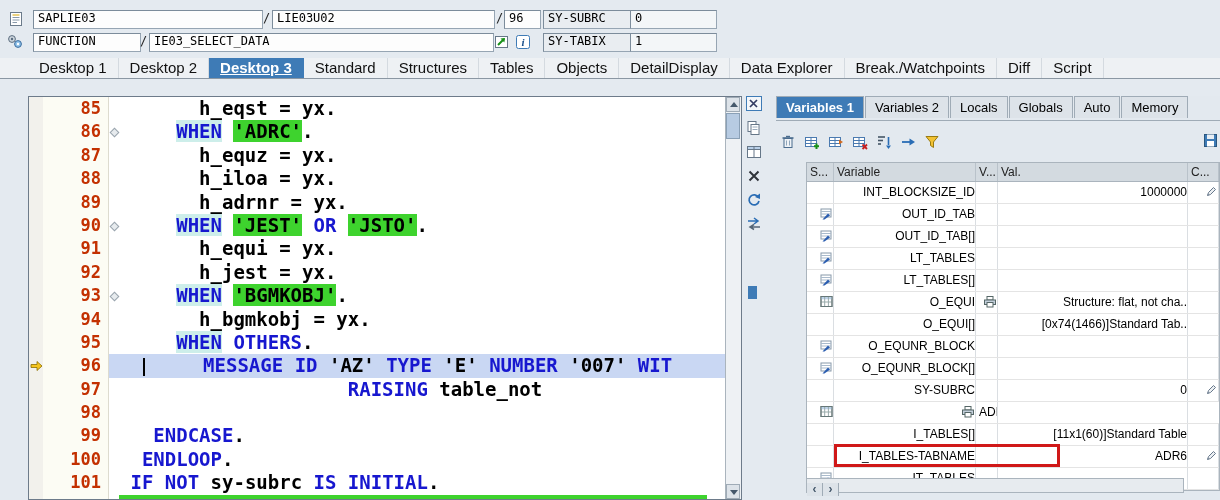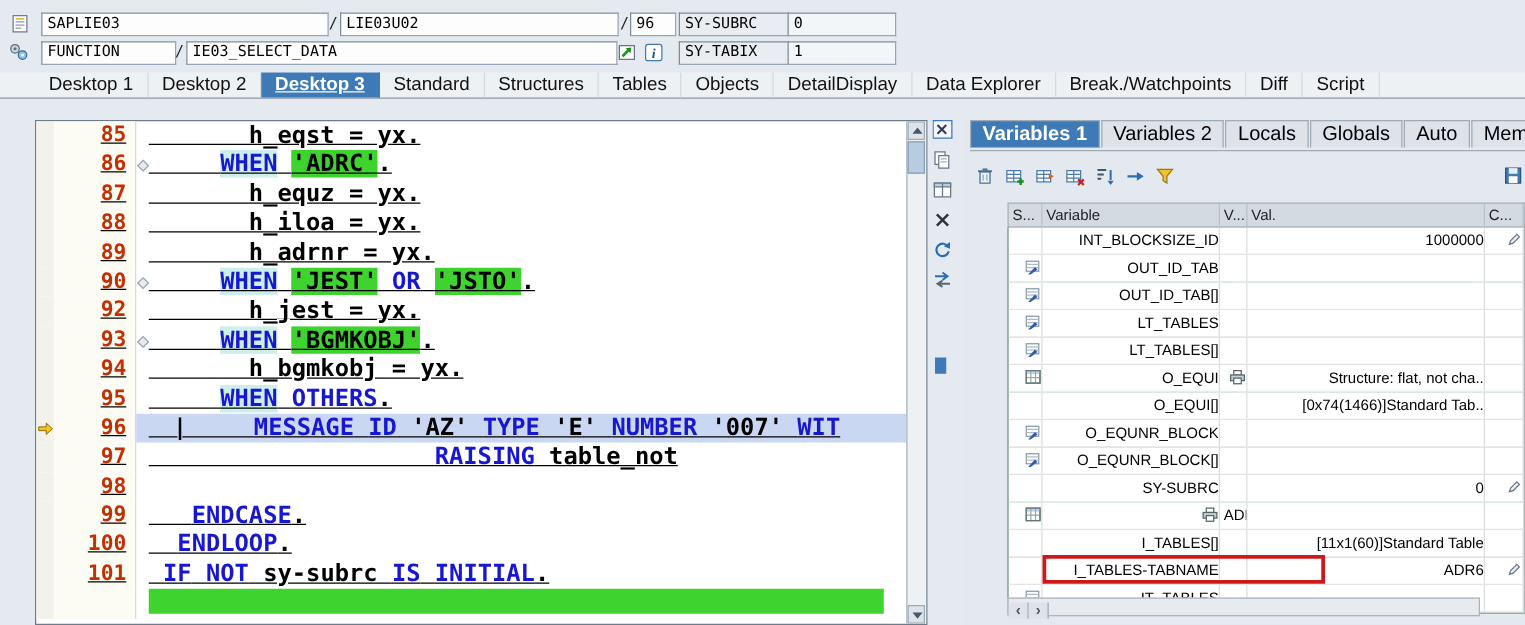--- a/index.html
+++ b/index.html
@@ -18,21 +18,21 @@
   
   .tabbar{position:absolute;left:0;top:58px;width:1220px;height:21px;background:#eef1f4;
           border-bottom:1px solid #8b97a3;padding-left:28px;box-sizing:border-box;white-space:nowrap;}
   .dtab{display:inline-block;height:20px;line-height:20px;padding:0 11px;font-size:15px;
         color:#111;cursor:default;border-right:1px solid #d4dae0;}
   .dtab.active{background:#3e7bb6;color:#fff;font-weight:bold;border-right-color:#3e7bb6;text-decoration:underline;}
   
   .editor{position:absolute;left:28px;top:96px;width:714px;height:404px;background:#fff;
           border:1px solid #6d7b8a;box-sizing:border-box;overflow:hidden;}
   .lines{position:absolute;left:0;top:0;right:15px;bottom:0;overflow:hidden;}
-  .cl{display:flex;height:23.4px;align-items:flex-end;text-decoration:underline;}
+  .cl{display:flex;height:23.4px;align-items:flex-end;}
   .gut{flex:0 0 14px;width:14px;height:100%;background:#f2f1ec;position:relative;}
   .gut svg{position:absolute;left:1px;top:6px;}
   .lnum{flex:0 0 58px;width:58px;height:100%;text-align:right;padding-right:7px;box-sizing:content-box;
         font:bold 17px "DejaVu Sans Mono",monospace;color:#c33000;background:#fcfcf4;
         line-height:23.4px;border-right:1px solid #dddbcf;}
   .body{flex:1;height:100%;display:flex;align-items:center;position:relative;
         padding-left:10px;overflow:hidden;}
   .cl.cur .body{background:#c9d7f3;}
   .cl.m .body::before{content:"";position:absolute;left:2px;top:9px;width:5px;height:5px;
         border:1px solid #9aa4ae;background:#e7ebee;transform:rotate(45deg);}
@@ -52,21 +52,21 @@
   .down .tri{top:5px;border-top:5px solid #45586b;border-bottom:none;}
   .sb-thumb{position:absolute;left:0;top:16px;width:14px;height:26px;background:#b7cbe2;
             border:1px solid #8aa0b6;box-sizing:border-box;}
   
   .strip{position:absolute;left:746px;top:96px;width:20px;}
   .strip .ic{display:block;width:18px;height:18px;margin-bottom:6px;}
   .strip-marker{position:absolute;left:748px;top:286px;width:9px;height:13px;background:#3e7bb6;}
   
   .varpanel{position:absolute;left:770px;top:96px;width:450px;height:404px;background:#e3e9ef;}
   .vtabs{position:absolute;left:6px;top:0;right:0;height:24px;border-bottom:1px solid #9fabb6;white-space:nowrap;overflow:hidden;}
-  .vtab{display:inline-block;height:21px;line-height:21px;padding:0 9px;font-size:16px;
+  .vtab{display:inline-block;height:21px;line-height:21px;padding:0 9px;font-size:13px;
         background:#dde3e9;border:1px solid #9fabb6;border-bottom:none;margin-right:1px;}
   .vtab.active{background:#3e7bb6;color:#fff;font-weight:bold;}
   .vtoolbar{position:absolute;left:10px;top:36px;height:20px;white-space:nowrap;}
   .vtoolbar .ic{display:inline-block;width:18px;height:16px;margin-right:6px;vertical-align:middle;}
   .vsave{position:absolute;right:2px;top:37px;width:15px;height:15px;}
   .vartable{position:absolute;left:36px;top:66px;width:414px;}
   .vhead,.vrow{display:grid;grid-template-columns:27px 142px 22px 190px 1fr;}
   .vhead{height:20px;background:#d3dae0;border:1px solid #aab4bd;box-sizing:border-box;}
   .hc{font-size:12px;color:#222;line-height:18px;padding-left:3px;border-right:1px solid #b9c2ca;
       white-space:nowrap;overflow:hidden;}
@@ -174,20 +174,27 @@
           <span class="lnum">89</span>
           <span class="body">
             <span class="code"><span class="sg-p">       h_adrnr = yx.</span></span>
           </span>
         </div>
         <div class="cl m">
           <span class="gut"></span>
           <span class="lnum">90</span>
           <span class="body">
             <span class="code"><span class="sg-p">     </span><span class="sg-kc">WHEN</span><span class="sg-p"> </span><span class="sg-g">'JEST'</span><span class="sg-p"> </span><span class="sg-k">OR</span><span class="sg-p"> </span><span class="sg-g">'JSTO'</span><span class="sg-p">.</span></span>
+          </span>
+        </div>
+        <div class="cl">
+          <span class="gut"></span>
+          <span class="lnum">91</span>
+          <span class="body">
+            <span class="code"><span class="sg-p">       h_equi = yx.</span></span>
           </span>
         </div>
         <div class="cl">
           <span class="gut"></span>
           <span class="lnum">92</span>
           <span class="body">
             <span class="code"><span class="sg-p">       h_jest = yx.</span></span>
           </span>
         </div>
         <div class="cl m">

